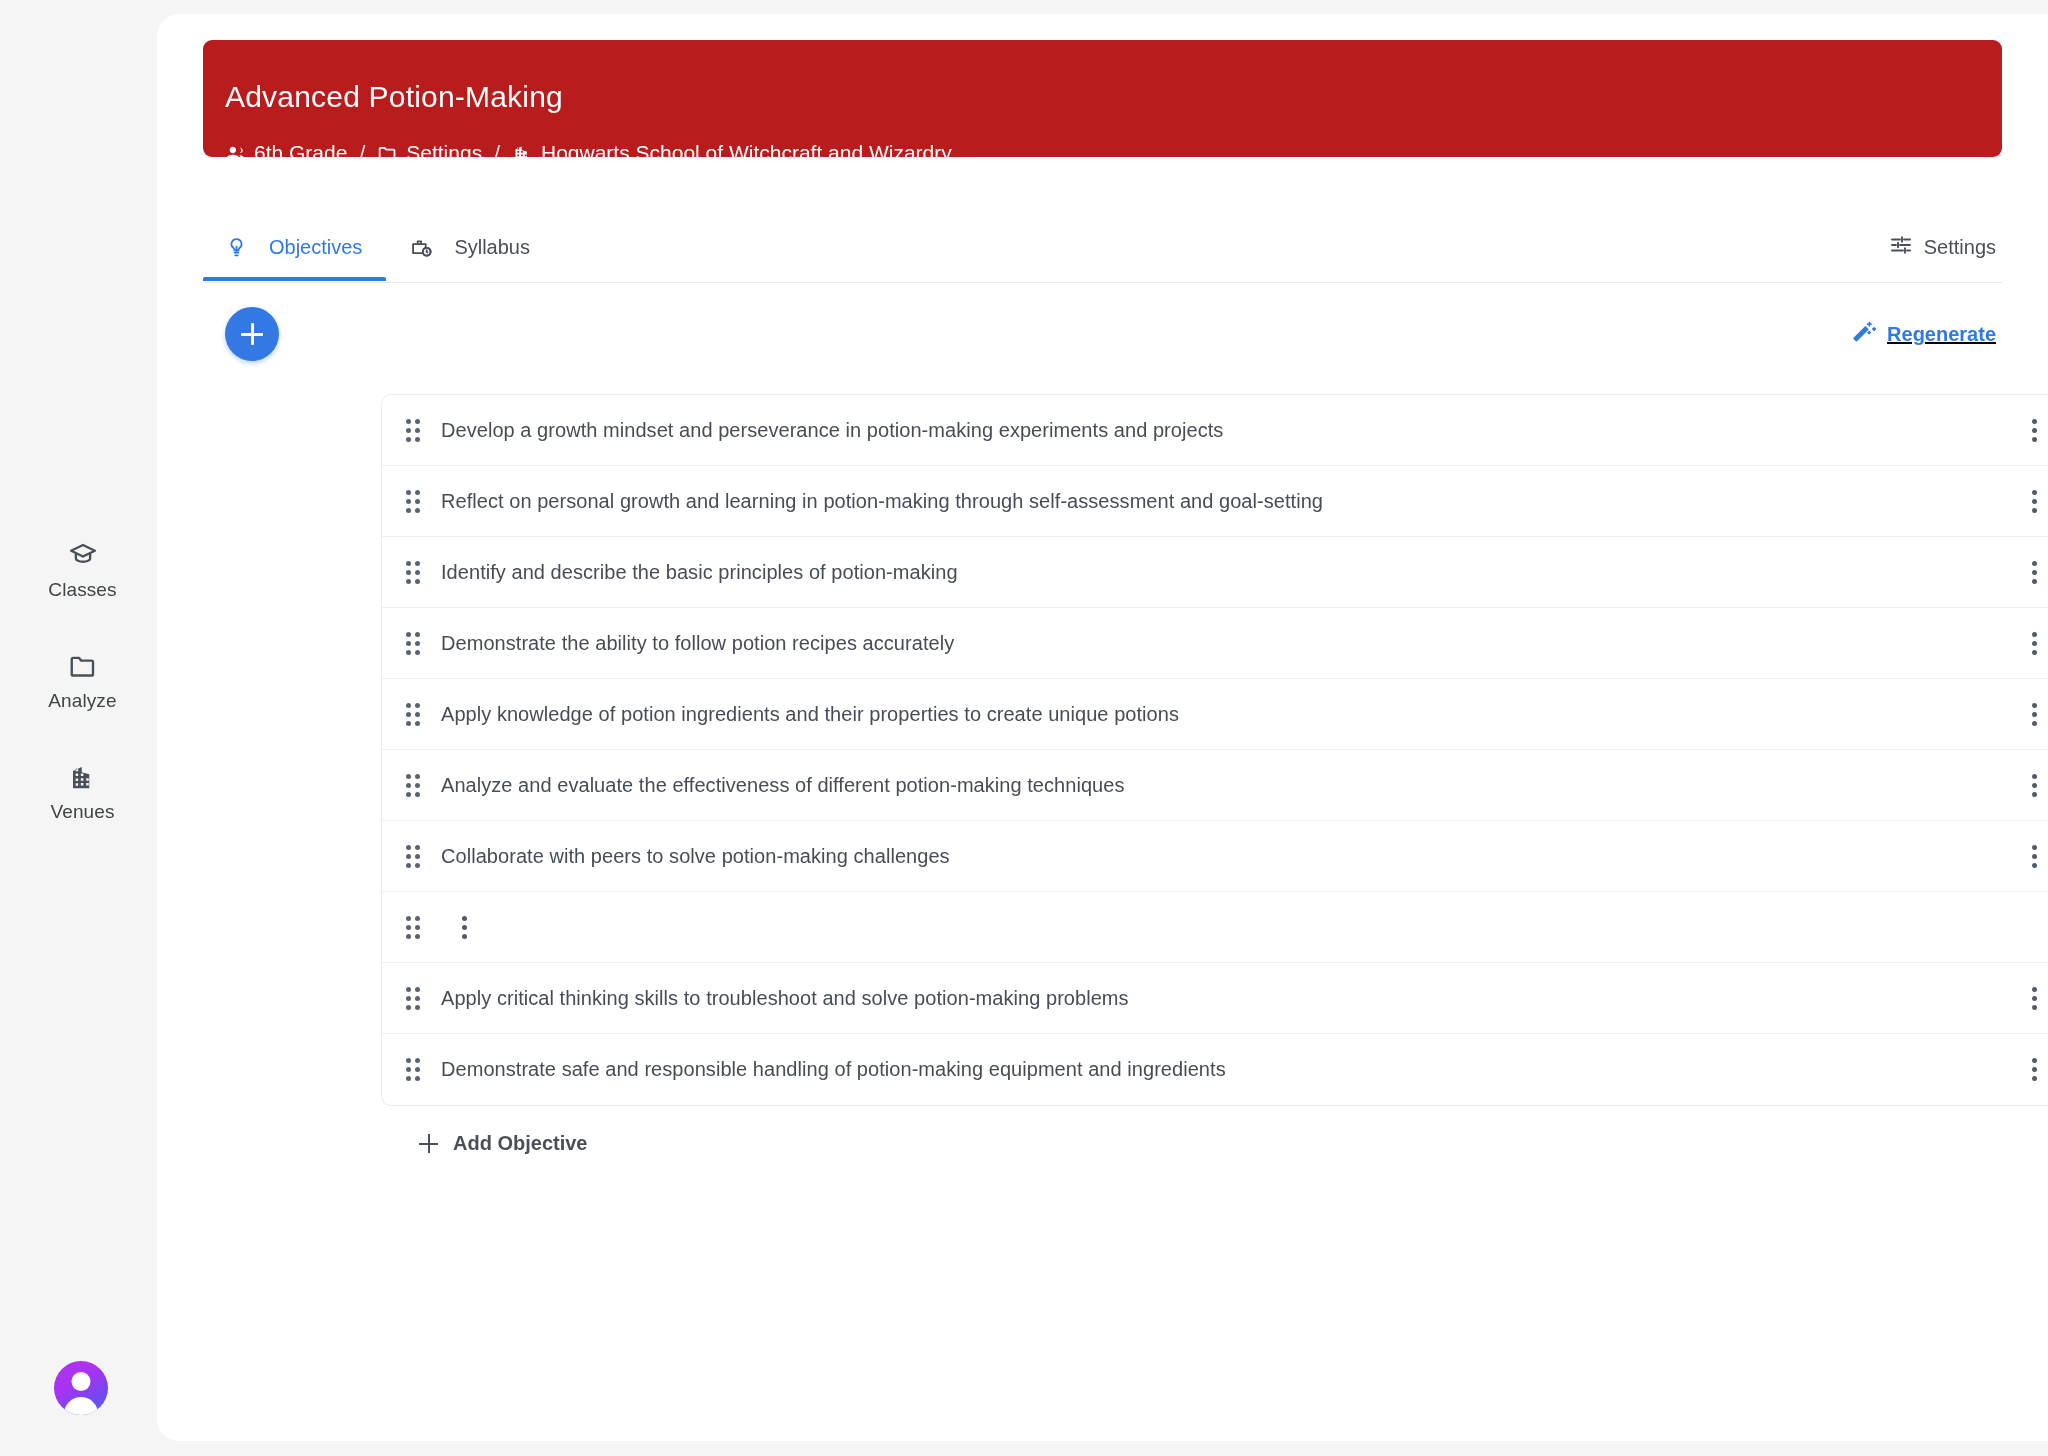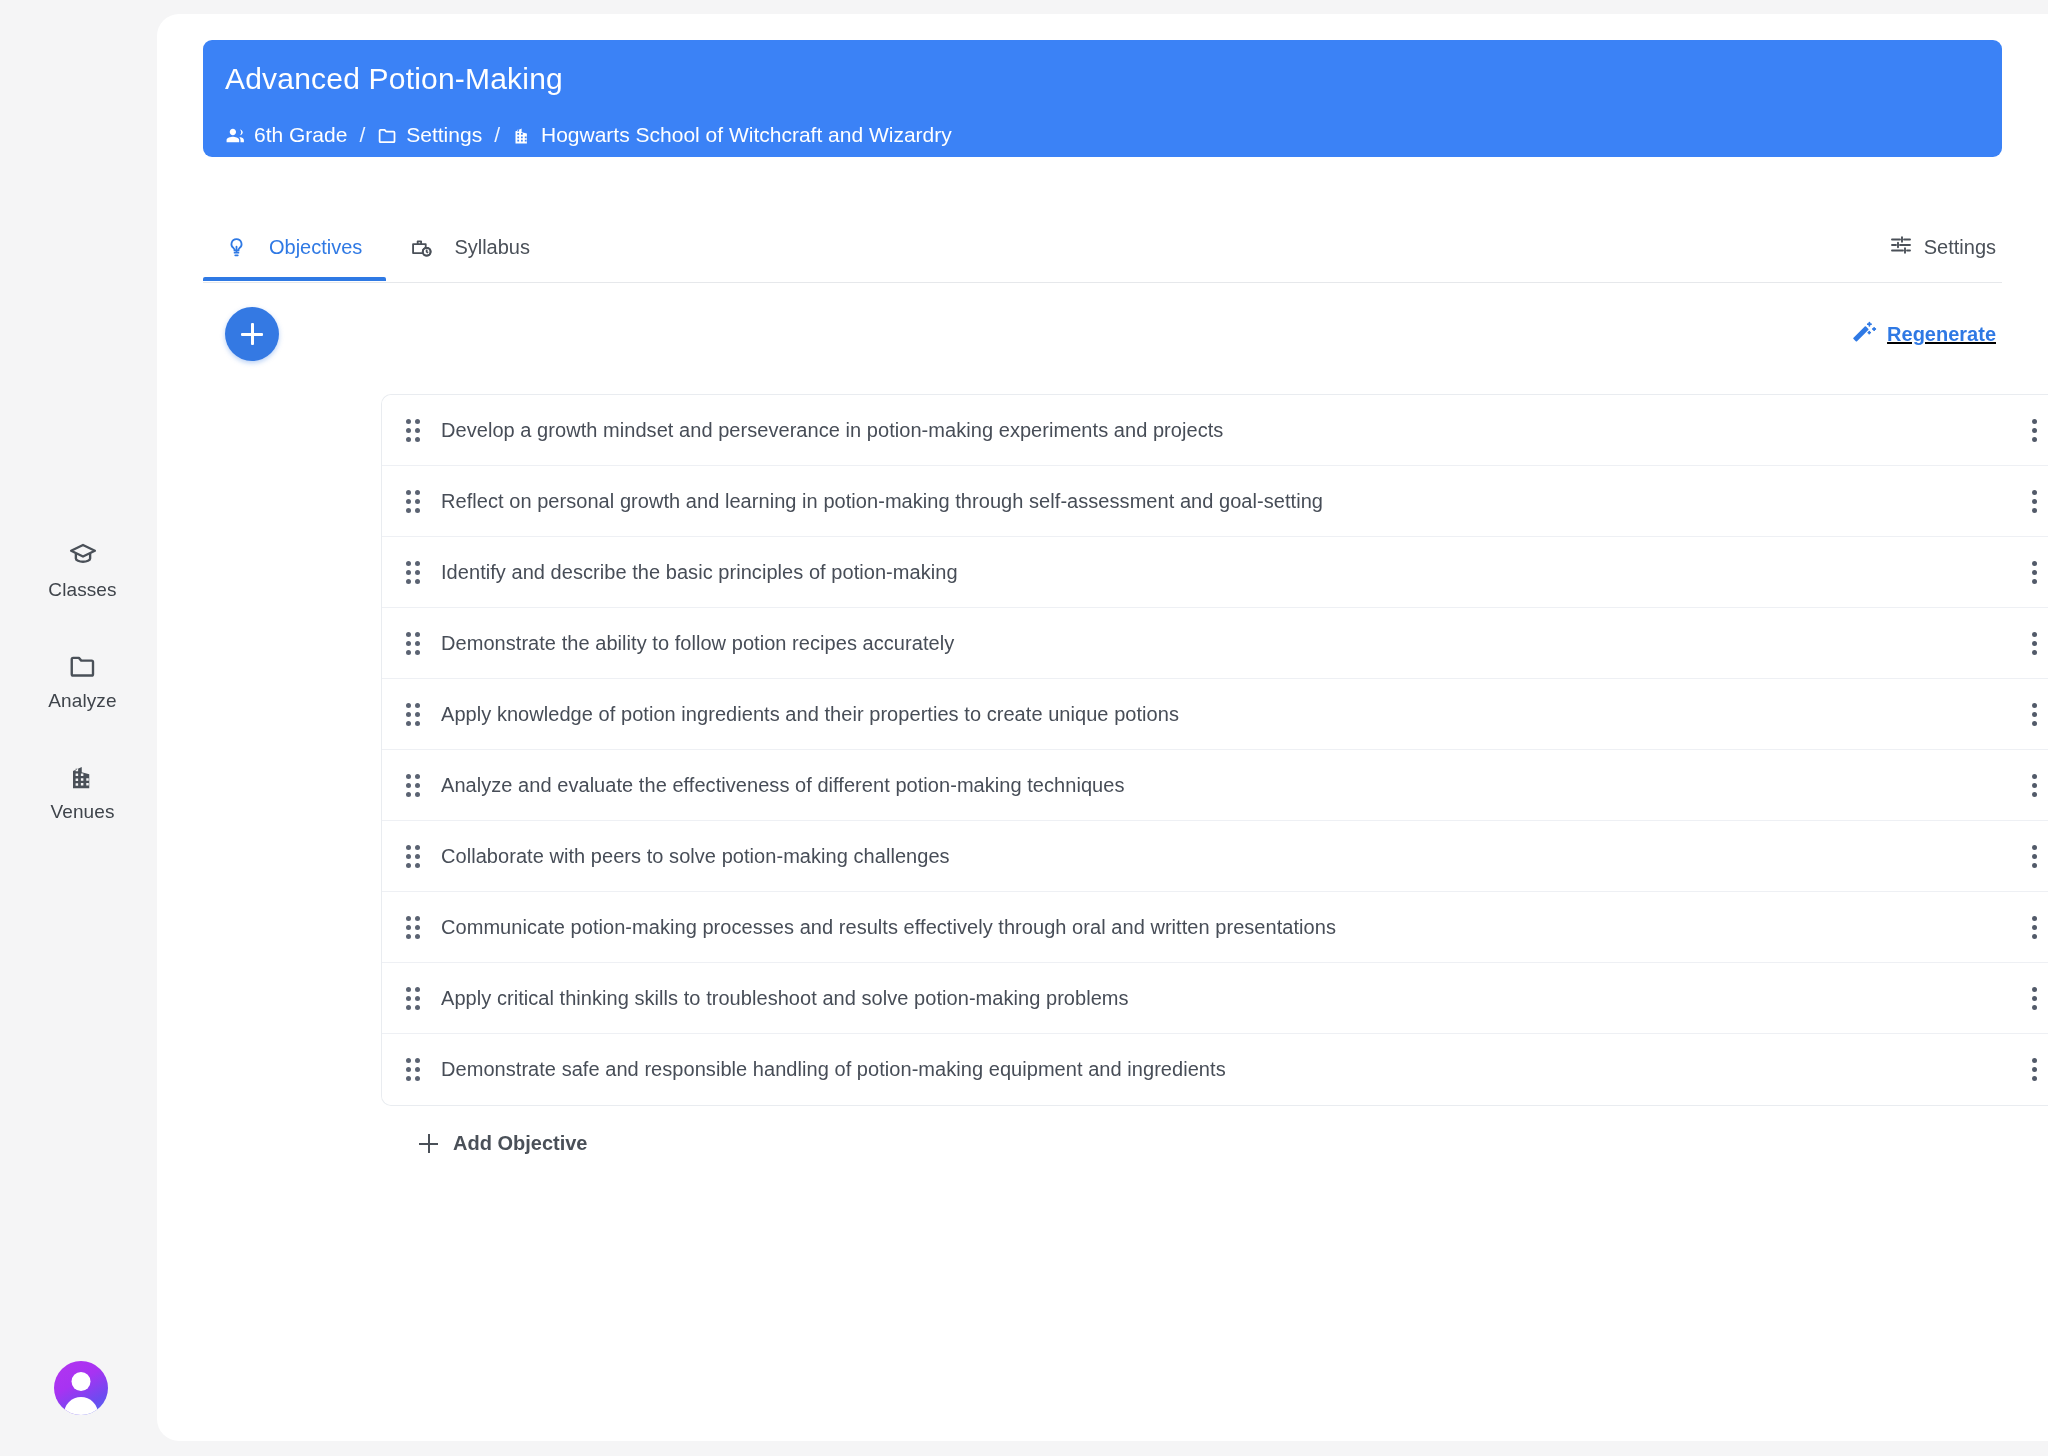--- a/index.html
+++ b/index.html
@@ -54,23 +54,23 @@
     margin-top: 14px;
     width: 1891px; height: 1427px;
     background: #ffffff;
     border-radius: 22px 0 0 22px;
     overflow: hidden;
   }
 
   .header {
     position: absolute; top: 26px; left: 46px;
     width: 1799px; height: 117px;
-    background: #3b82f6;
+    background: #b91c1c;
     border-radius: 9px;
-    padding: 19px 0 0 22px;
+    padding: 37px 0 0 22px;
     color: #ffffff;
   }
   .header-title {
     font-size: 30px; font-weight: 400; letter-spacing: .2px;
     line-height: 40px;
   }
   .breadcrumb {
     display: flex; align-items: center; gap: 0px;
     margin-top: 22px; font-size: 21px; line-height: 28px;
   }
@@ -439,21 +439,20 @@
 
       <div class="row">
         <span class="drag">
             <i></i>
             <i></i>
             <i></i>
             <i></i>
             <i></i>
             <i></i>
           </span>
-        <span class="row-text">Communicate potion-making processes and results effectively through oral and written presentations</span>
         <span class="kebab">
             <i></i>
             <i></i>
             <i></i>
           </span>
       </div>
 
       <div class="row">
         <span class="drag">
             <i></i>

